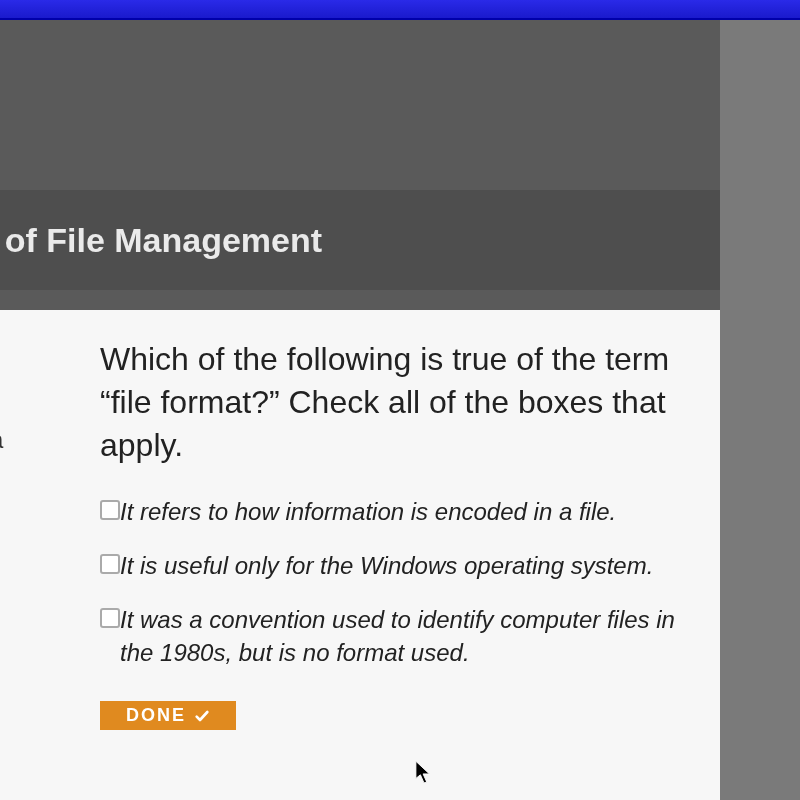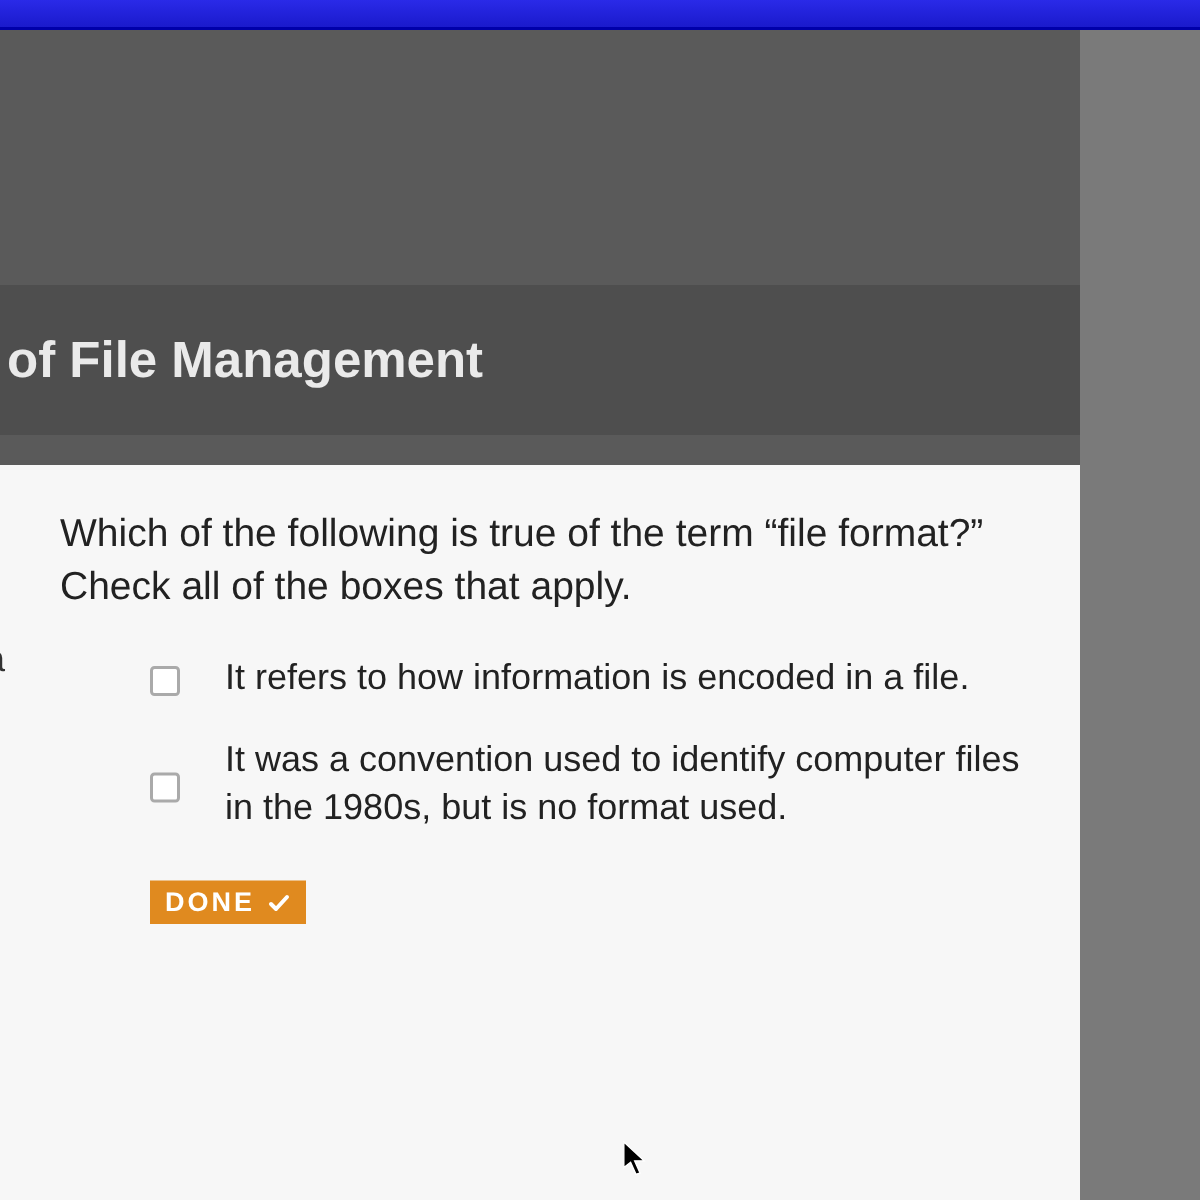--- a/index.html
+++ b/index.html
@@ -45,41 +45,42 @@
     .question-card {
       position: absolute;
       top: 290px;
       left: 0;
       width: 720px;
       height: 510px;
       background: #f7f7f7;
       padding: 28px 32px 0 40px;
     }
     .prompt {
-      font-size: 26px;
+      font-size: 32px;
       color: #222;
       line-height: 1.35;
+      margin-left: 60px;
       margin-right: 10px;
       margin-bottom: 28px;
     }
     .side-fragment {
       position: absolute;
       left: -30px;
       top: 116px;
       font-size: 24px;
       color: #333;
     }
     .options {
       margin-left: 60px;
     }
     .option-row {
       display: flex;
-      align-items: center;
-      gap: 30px;
+      align-items: flex-start;
       margin-bottom: 22px;
+      font-style: italic;
     }
     .cbox {
       width: 20px;
       height: 20px;
       border: 2px solid #aaa;
       border-radius: 3px;
       background: #fff;
       flex: 0 0 20px;
       margin-top: 4px;
     }
@@ -91,21 +92,21 @@
     }
     .done-btn {
       display: inline-flex;
       align-items: center;
       gap: 8px;
       background: #e08a1f;
       color: #fff;
       font-weight: bold;
       font-size: 18px;
       letter-spacing: 2px;
-      padding: 4px 10px;
+      padding: 4px 26px;
       margin-left: 60px;
       margin-top: 10px;
       border: none;
       cursor: pointer;
     }
     .done-btn .check {
       width: 16px; height: 16px;
     }
     .cursor {
       position: absolute;
@@ -133,20 +134,24 @@
 
     <div class="prompt">Which of the following is true of the term “file format?” Check all of the boxes that apply.</div>
 
     <div class="options">
 
       <div class="option-row">
         <div class="cbox"></div>
         <div class="option-text">It refers to how information is encoded in a file.</div>
       </div>
 
+      <div class="option-row">
+        <div class="cbox"></div>
+        <div class="option-text">It is useful only for the Windows operating system.</div>
+      </div>
 
       <div class="option-row">
         <div class="cbox"></div>
         <div class="option-text">It was a convention used to identify computer files in the 1980s, but is no format used.</div>
       </div>
 
     </div>
 
     <button class="done-btn">
       <span>DONE</span>

